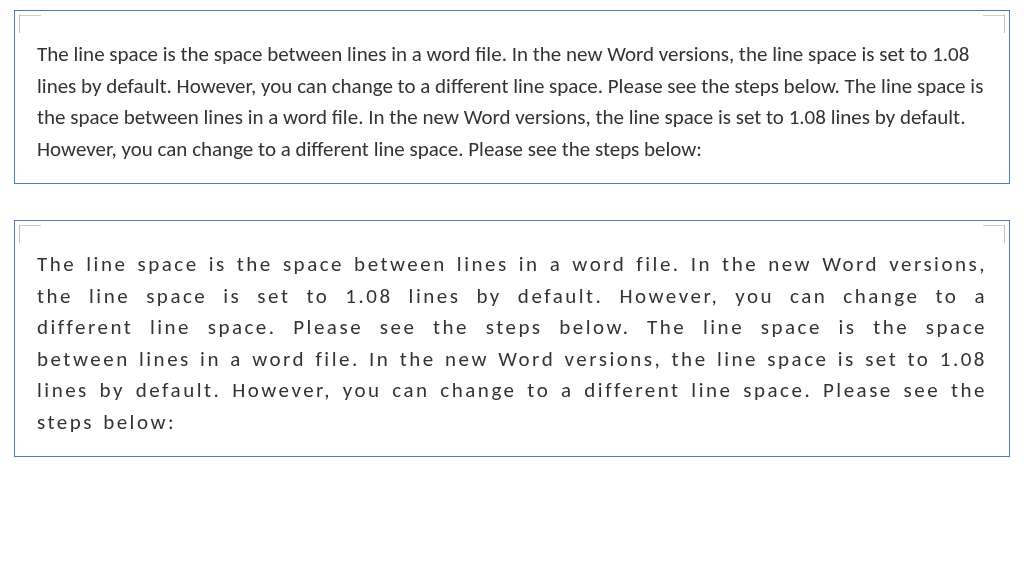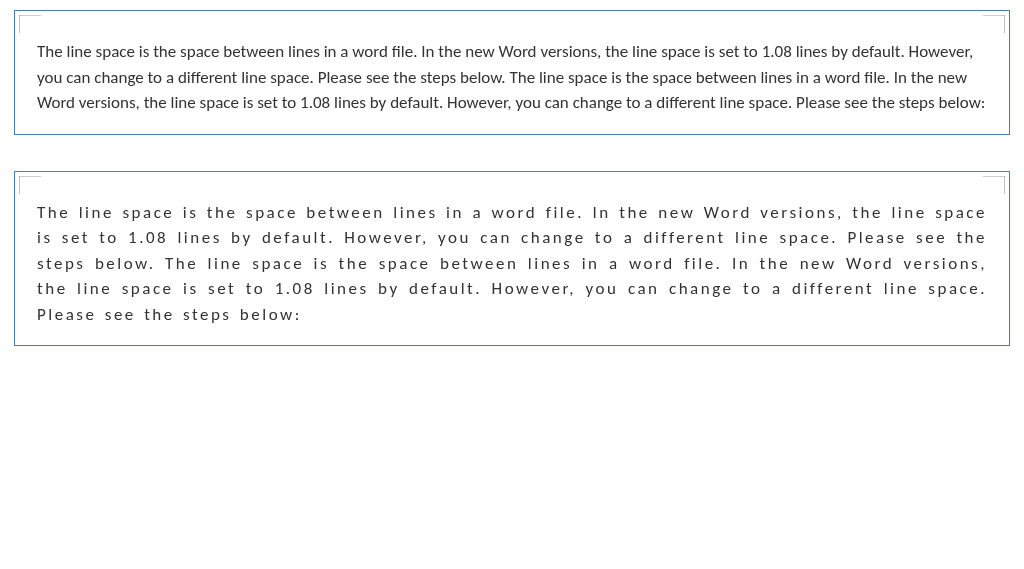--- a/index.html
+++ b/index.html
@@ -25,21 +25,21 @@
       position:absolute;
       width:24px;
       height:20px;
       pointer-events:none;
     }
     .corner svg { display:block; }
     .corner-tl { top:4px; left:4px; }
     .corner-tr { top:4px; right:4px; }
     .paragraph {
       color: #333333;
-      font-size: 17px;
+      font-size: 21px;
       line-height: 1.5;
     }
     .box2 .paragraph {
       letter-spacing: 2.5px;
       word-spacing: 2px;
       text-align: justify;
       text-align-last: left;
     }
   </style>
 </head>

